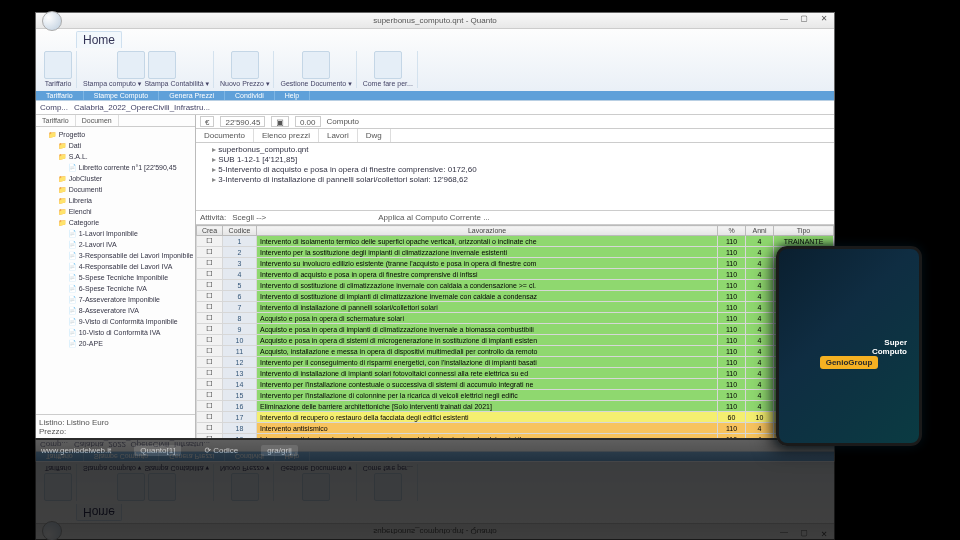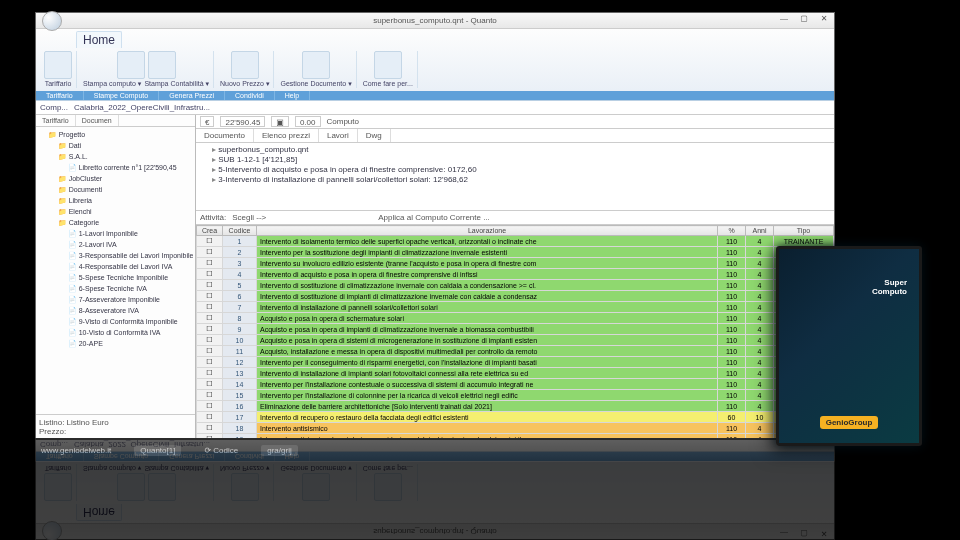--- a/index.html
+++ b/index.html
@@ -45,21 +45,21 @@
 .grid{flex:1;overflow:auto}
 table{border-collapse:collapse;width:100%}
 th{background:linear-gradient(#f5f5f5,#e4e4e4);border:1px solid #bbb;font-size:7px;font-weight:normal;color:#444;padding:1px 3px;position:sticky;top:0}
 td{border:1px solid #d7d7d7;font-size:7px;padding:0 3px;height:11px;white-space:nowrap;overflow:hidden;text-overflow:ellipsis}
 td.n{text-align:center;background:#e4e9f0;color:#357}
 td.ck{width:12px;text-align:center;background:#f2f2f2}
 .r-green td:not(.n):not(.ck){background:#8fd86f}
 .r-orange td:not(.n):not(.ck){background:#f7c35e}
 .r-yellow td:not(.n):not(.ck){background:#f4ef70}
 .reflection{position:absolute;left:35px;top:440px;width:800px;height:100px;transform:scaleY(-1);opacity:.25;overflow:hidden;pointer-events:none}
-.promo{position:absolute;right:38px;top:246px;width:146px;height:200px;background:linear-gradient(135deg,#0a1f2f,#0f2d42 40%,#0a3b42);border:3px solid #1a1a1a;border-radius:3px;box-shadow:0 0 12px #001018,-6px 6px 18px rgba(0,0,0,.5);color:#fff;display:flex;flex-direction:column;justify-content:space-between;padding:30px 12px 14px}
+.promo{position:absolute;right:38px;top:246px;width:146px;height:200px;background:linear-gradient(135deg,#0a1f2f,#0f2d42 40%,#0a3b42);border:3px solid #1a1a1a;border-radius:11px;box-shadow:0 0 12px #001018,-6px 6px 18px rgba(0,0,0,.5);color:#fff;display:flex;flex-direction:column;justify-content:center;padding:30px 12px 14px}
 .promo .ptitle{text-align:right;font-size:18px;font-weight:600;line-height:1.1}
 .promo .badge{align-self:center;background:#f5b122;color:#2a2a2a;font-size:8px;padding:2px 6px;border-radius:3px;font-weight:600}
 .taskbar{position:absolute;left:35px;top:438px;width:800px;height:14px;background:linear-gradient(#2b2b2b,#0b0b0b);display:flex;align-items:center;padding:12px 6px;gap:23px;color:#bbb;font-size:7px}
 .taskbar .chip{background:#3a3a3a;padding:1px 6px;border-radius:2px}
 </style>
 </head>
 <body>
 
 <div class="window" id="win">
   <div class="titlebar">

